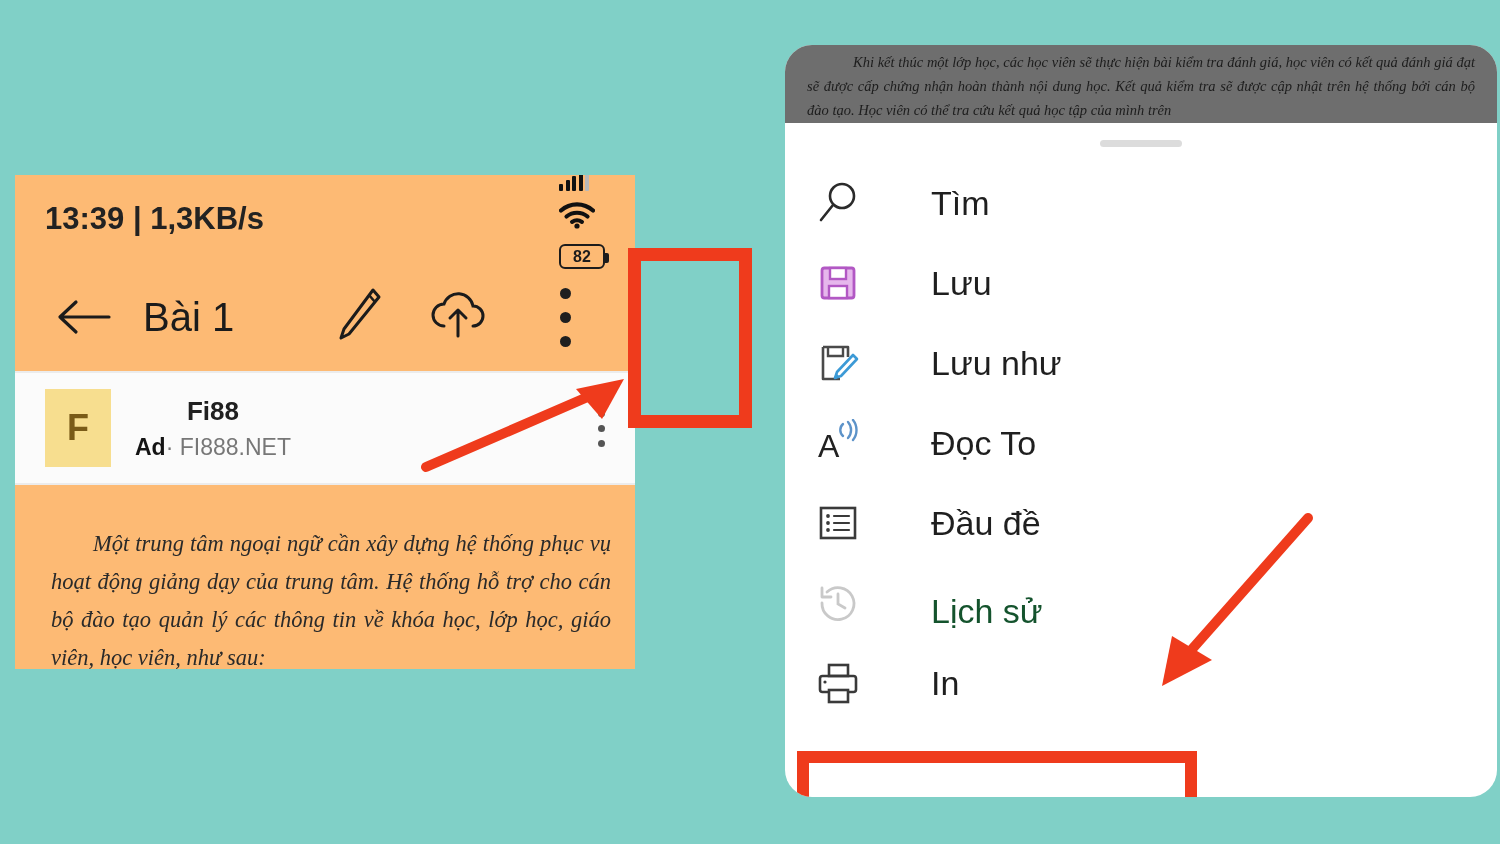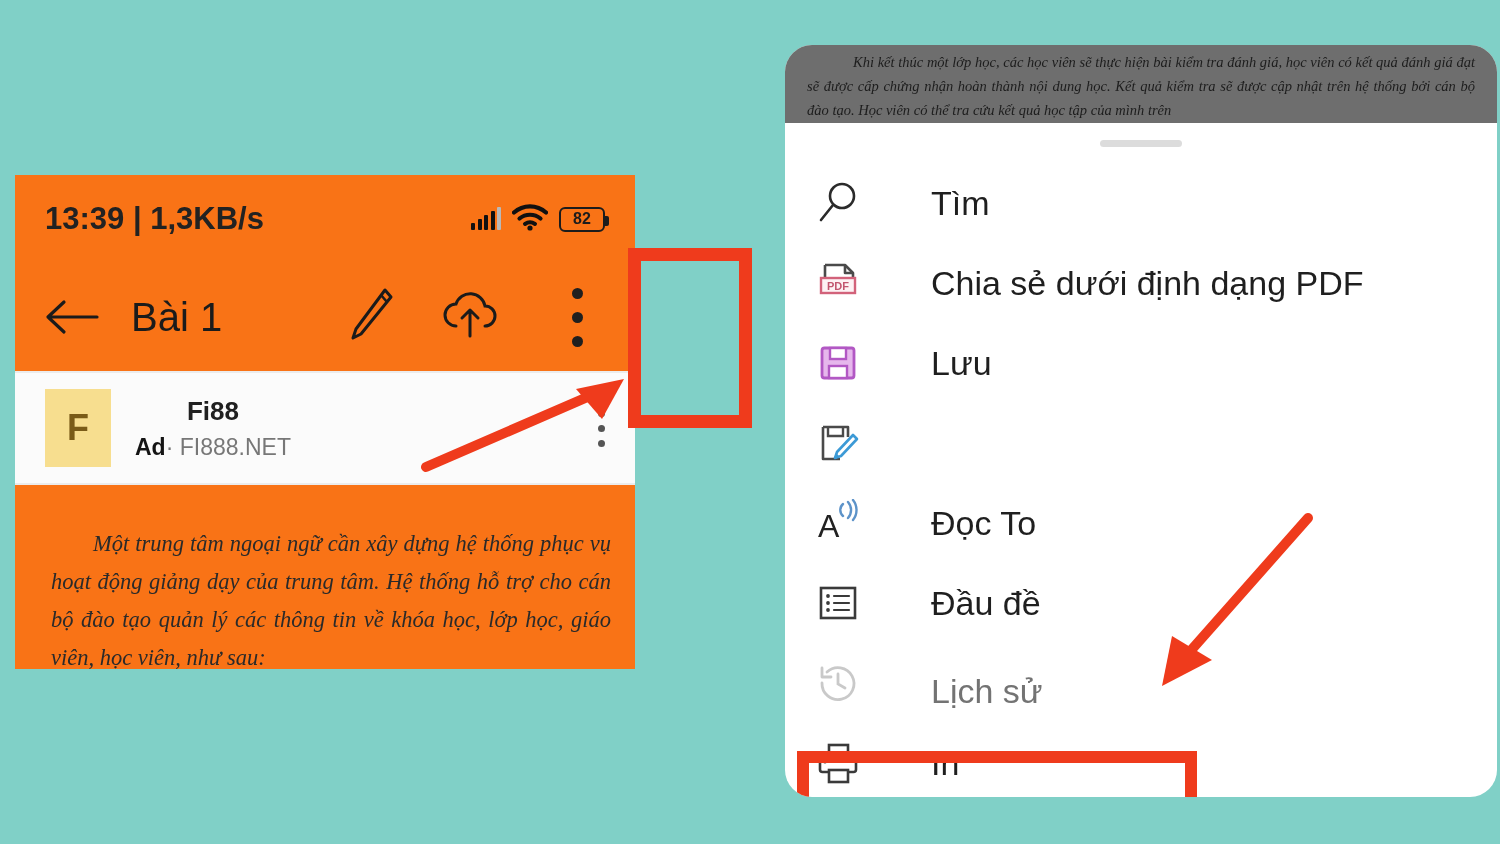--- a/index.html
+++ b/index.html
@@ -16,21 +16,21 @@
     position: relative;
   }
 
   
   #left-panel {
     position: absolute;
     left: 15px;
     top: 175px;
     width: 620px;
     height: 494px;
-    background: #f97316;
+    background: #fdba74;
     overflow: hidden;
   }
 
   #status-bar {
     position: absolute;
     left: 0; top: 0;
     width: 100%;
     height: 88px;
     display: flex;
     align-items: center;
@@ -39,22 +39,23 @@
   }
   #status-left {
     font-size: 31px;
     font-weight: 700;
     color: #222;
     letter-spacing: 0px;
     font-family: "Liberation Sans", sans-serif;
   }
   #status-right {
     display: flex;
-    align-items: center;
+    align-items: flex-start;
     gap: 11px;
+    flex-direction: column;
   }
 
   .sig-bars { display: flex; align-items: flex-end; gap: 2.5px; height: 22px; }
   .sig-bars i { display:block; width: 4px; background:#111; border-radius:1px; }
   .sig-bars i:nth-child(1){ height: 7px; }
   .sig-bars i:nth-child(2){ height: 11px; }
   .sig-bars i:nth-child(3){ height: 15px; }
   .sig-bars i:nth-child(4){ height: 19px; }
   .sig-bars i:nth-child(5){ height: 23px; background:#b9b9b9; }
 
@@ -72,21 +73,21 @@
   .battery span { font-size: 16px; font-weight: 700; color:#1c1c1c; line-height:1; }
 
   
   #toolbar {
     position: absolute;
     left: 0; top: 88px;
     width: 100%;
     height: 110px;
     display: flex;
     align-items: center;
-    padding: 0 28px;
+    padding: 0 40px;
     border-bottom: 2px solid #ececec;
   }
   #back-arrow { width: 58px; height: 40px; flex: none; }
   #doc-title {
     font-size: 40px;
     color: #1b1b1b;
     margin-left: 30px;
     font-weight: 400;
     white-space: nowrap;
   }
@@ -213,21 +214,21 @@
     width: 62px;
     flex:none;
     display:flex; align-items:center; justify-content:center;
   }
   .menu-label {
     margin-left: 62px;
     font-size: 34px;
     color: #1f1f1f;
     white-space: nowrap;
   }
-  .menu-item.disabled .menu-label { color:#737373;margin-top:16px; }
+  .menu-item.disabled .menu-label { color:#14532d;margin-top:16px; }
 
   
   #print-highlight {
     position:absolute;
     left: 12px;
     top: 706px;
     width: 400px;
     height: 84px;
     border: 12px solid #ef3b1c;
     z-index: 5;
@@ -339,31 +340,20 @@
     <div class="menu-item">
       <span class="menu-icon">
         <svg width="48" height="48" viewBox="0 0 48 48">
           <circle cx="28" cy="17" r="12" fill="none" stroke="#2b2b2b" stroke-width="2.6"></circle>
           <path d="M19 26 L7 41" stroke="#2b2b2b" stroke-width="2.6" stroke-linecap="round"></path>
         </svg>
       </span>
       <span class="menu-label">Tìm</span>
     </div>
 
-    <div class="menu-item">
-      <span class="menu-icon">
-        <svg width="48" height="48" viewBox="0 0 48 48">
-          <path d="M11 6 H31 L39 14 V25 M11 6 V33 M11 33 H39 M39 33 V25" fill="none" stroke="#4a4a4a" stroke-width="2.6" stroke-linejoin="round"></path>
-          <path d="M31 6 V14 H39" fill="none" stroke="#4a4a4a" stroke-width="2.6" stroke-linejoin="round"></path>
-          <rect x="7" y="19" width="34" height="15" fill="#fdf2f4" stroke="#d2627a" stroke-width="2.4"></rect>
-          <text x="24" y="31" font-family="Liberation Sans, sans-serif" font-size="11" font-weight="700" fill="#c2566f" text-anchor="middle">PDF</text>
-        </svg>
-      </span>
-      <span class="menu-label">Chia sẻ dưới định dạng PDF</span>
-    </div>
 
     <div class="menu-item">
       <span class="menu-icon">
         <svg width="48" height="48" viewBox="0 0 48 48">
           <rect x="8" y="9" width="32" height="30" rx="2.5" fill="#e6b7ec" stroke="#b258c4" stroke-width="2.8"></rect>
           <rect x="16" y="9" width="16" height="11" fill="#ffffff" stroke="#b258c4" stroke-width="2.4"></rect>
           <rect x="15" y="27" width="18" height="12" fill="#ffffff" stroke="#b258c4" stroke-width="2.4"></rect>
         </svg>
       </span>
       <span class="menu-label">Lưu</span>
@@ -371,20 +361,21 @@
 
     <div class="menu-item">
       <span class="menu-icon">
         <svg width="48" height="48" viewBox="0 0 48 48">
           <path d="M9 8 H34 V18 M9 8 V40 H26" fill="none" stroke="#4a4a4a" stroke-width="2.6" stroke-linejoin="round"></path>
           <path d="M14 8 V17 H29 V8" fill="none" stroke="#4a4a4a" stroke-width="2.4"></path>
           <path d="M39 16 L43 20 L27 37 L21 39 L23 33 Z" fill="none" stroke="#3c9ad6" stroke-width="2.6" stroke-linejoin="round"></path>
           <path d="M21 39 L24 36" stroke="#3c9ad6" stroke-width="2.6"></path>
         </svg>
       </span>
+      <span class="menu-label">Lưu như</span>
     </div>
 
     <div class="menu-item">
       <span class="menu-icon">
         <svg width="48" height="48" viewBox="0 0 48 48">
           <text x="4" y="38" font-family="Liberation Sans, sans-serif" font-size="32" fill="#222">A</text>
           <path d="M29 17 A8 8 0 0 1 29 5" fill="none" stroke="#5d93c9" stroke-width="2.4" stroke-linecap="round"></path>
           <path d="M34 19 A12 12 0 0 0 34 3" fill="none" stroke="#5d93c9" stroke-width="2.4" stroke-linecap="round"></path>
           <path d="M39 21 A16 16 0 0 0 39 1" fill="none" stroke="#5d93c9" stroke-width="2.4" stroke-linecap="round"></path>
         </svg>

